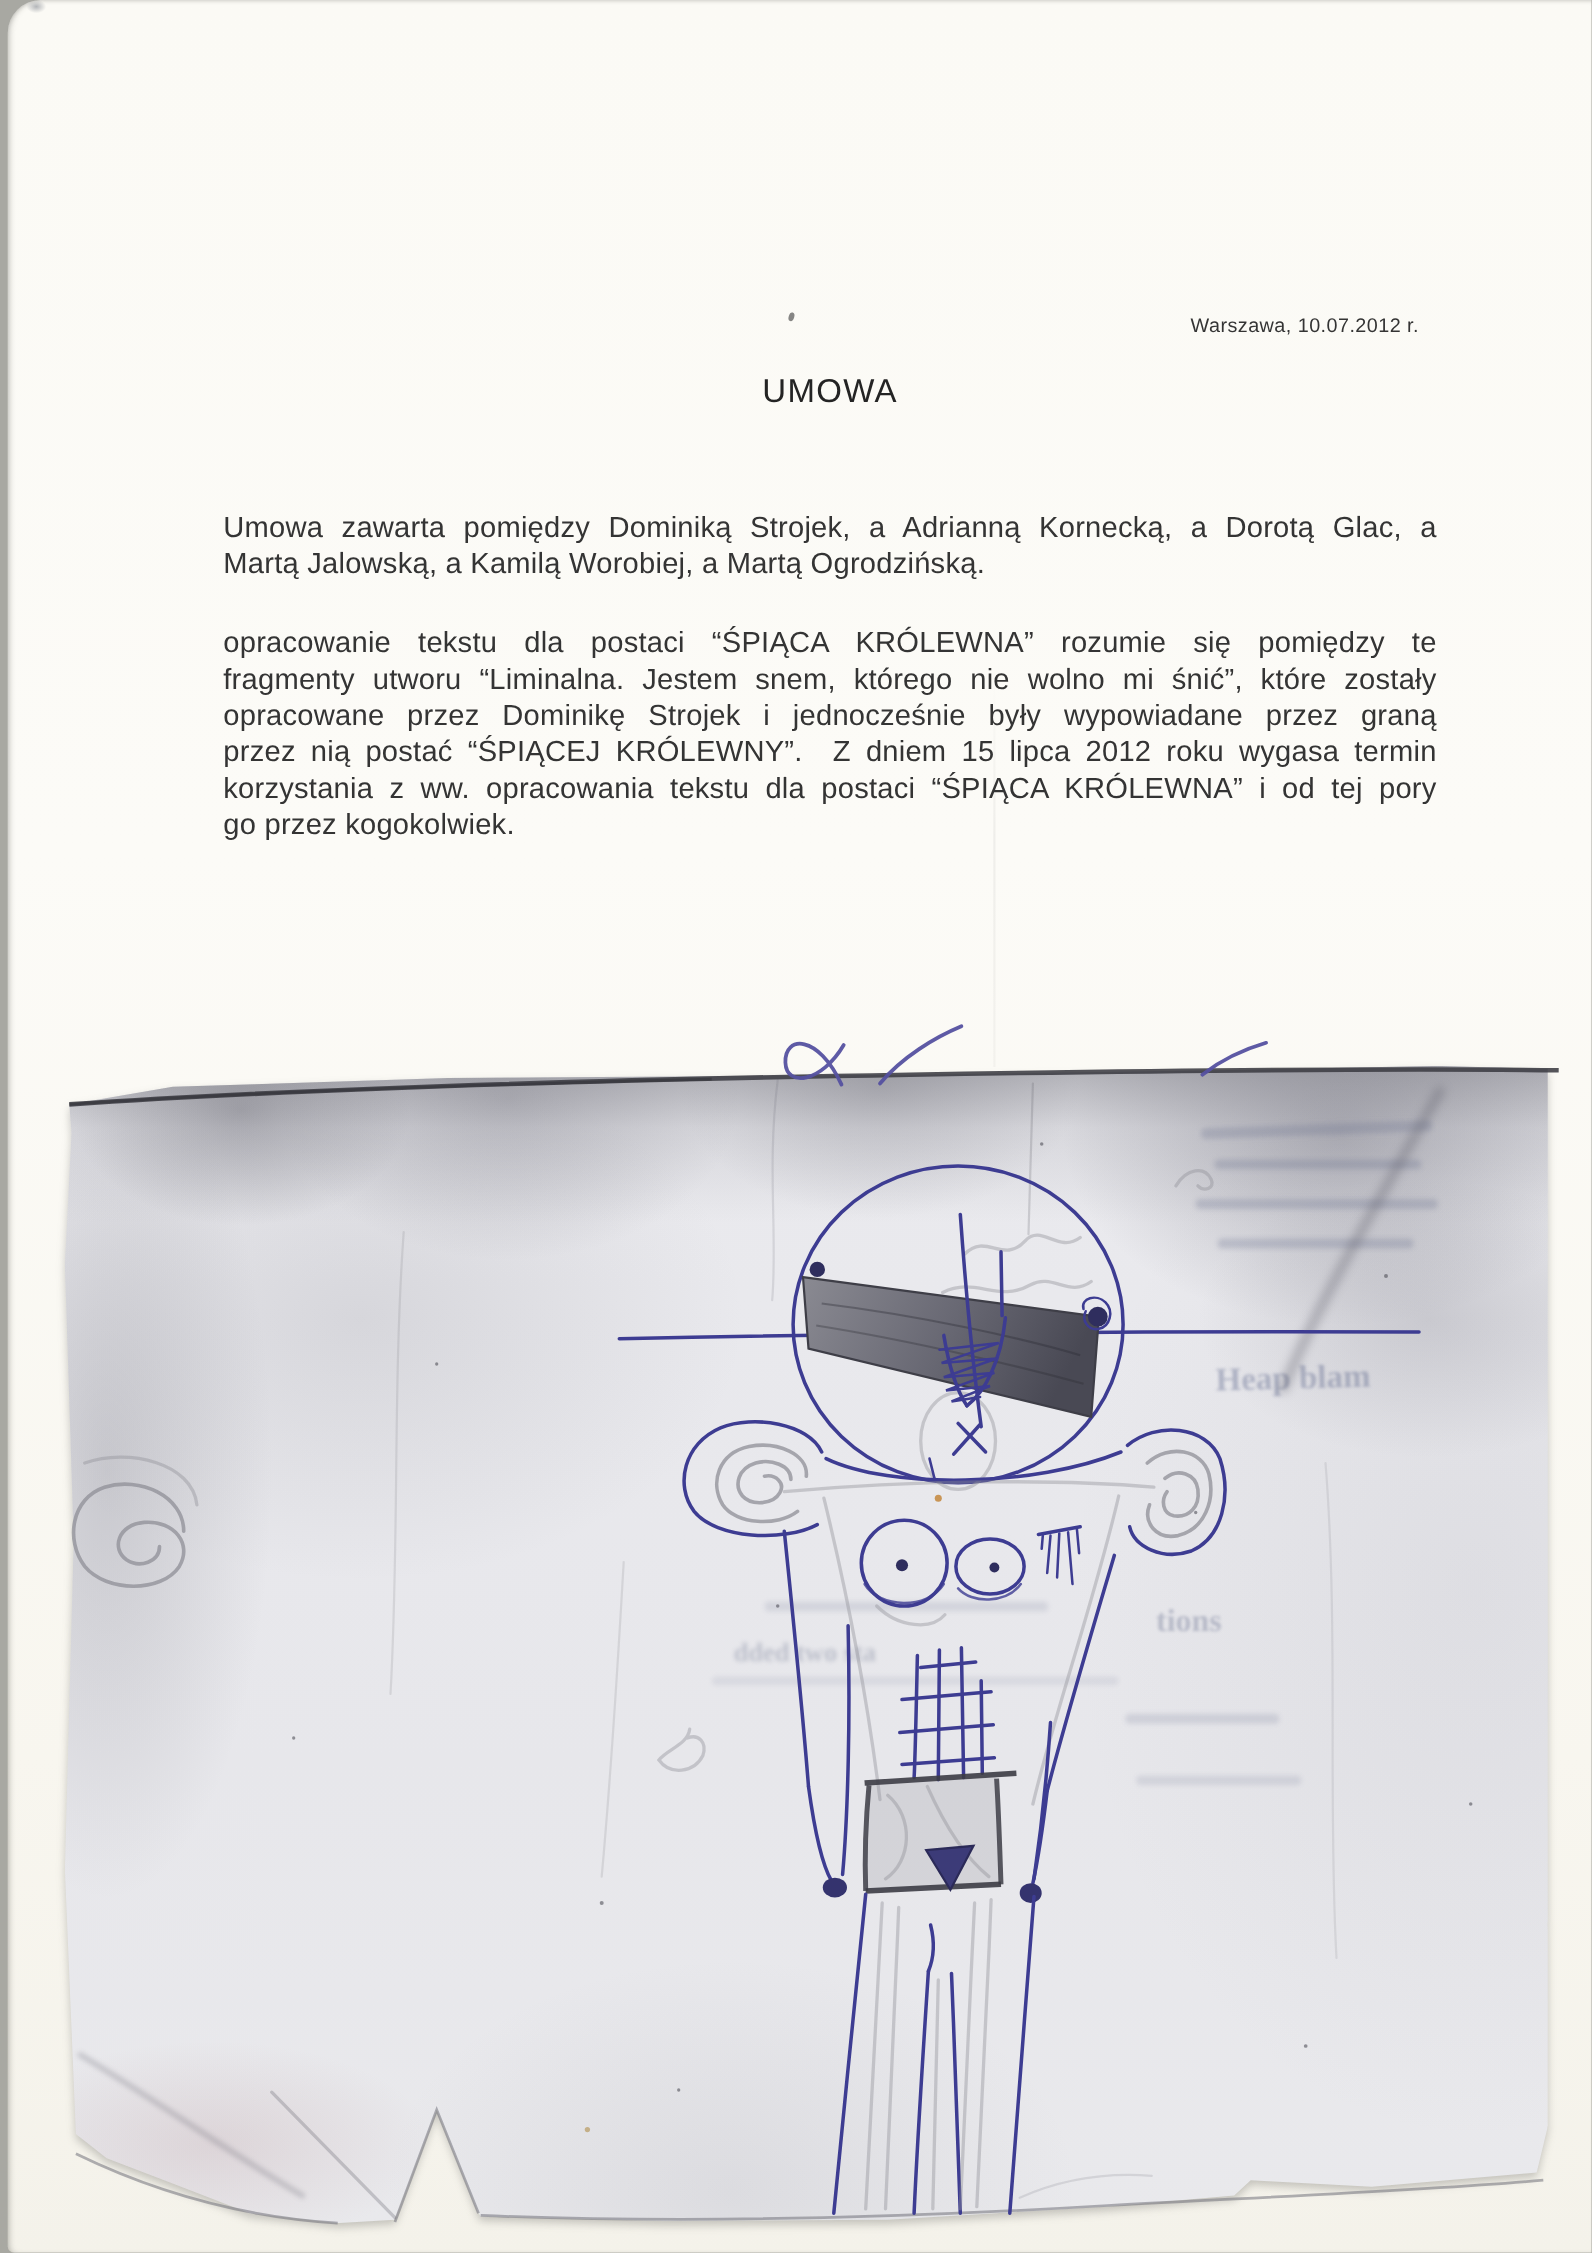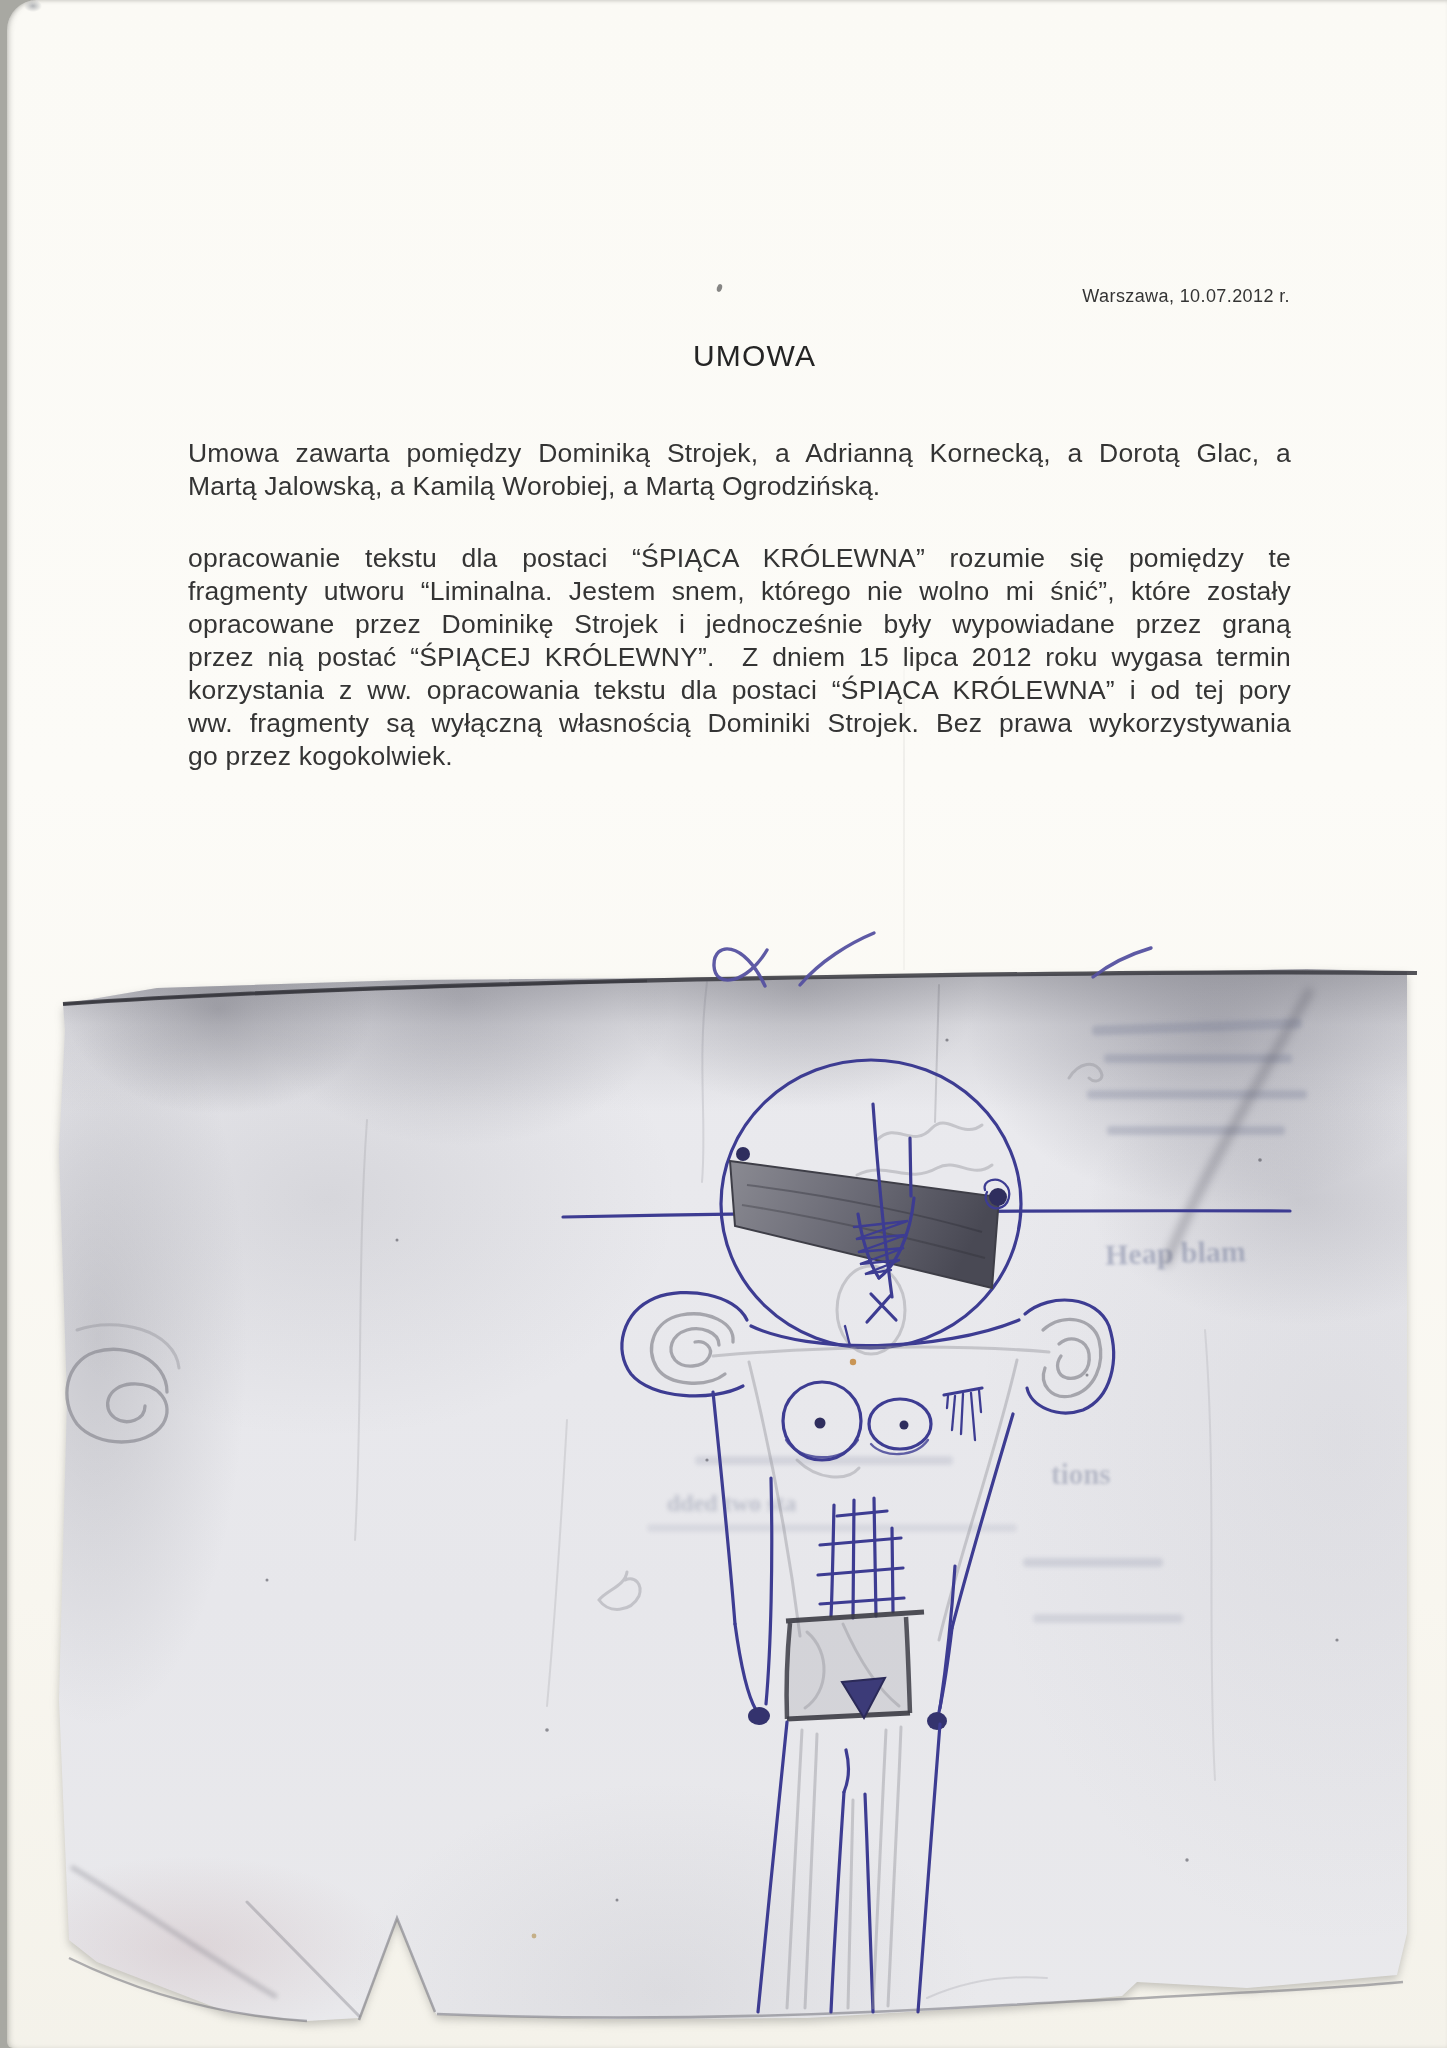--- a/index.html
+++ b/index.html
@@ -19,21 +19,21 @@
     background:radial-gradient(12px 8px at 40% 30%, rgba(120,125,135,.55), rgba(120,125,135,0) 75%);
   }
   .date-line{
     position:absolute;top:281px;left:300px;right:157px;text-align:right;
     font-size:18px;line-height:30px;color:var(--ink);letter-spacing:.4px;
   }
   .doc-title{
     position:absolute;top:339px;left:686px;
     font-size:30px;font-weight:normal;color:#242424;letter-spacing:1.2px;
   }
-  .para{position:absolute;left:181px;width:1103px;color:var(--ink);}
+  .para{position:absolute;left:196px;width:1103px;color:var(--ink);margin-top:26px;}
   .para .ln{
     font-size:26.5px;line-height:33px;height:33px;letter-spacing:.2px;
     text-align:justify;text-align-last:justify;white-space:normal;
   }
   .para .ln.last{text-align-last:left;}
   .para1{top:437px;}
   .para2{top:542px;}
   .page-crease{
     position:absolute;left:896px;top:620px;width:2px;height:350px;
     background:linear-gradient(180deg,rgba(0,0,0,0),rgba(0,0,0,.05) 40%,rgba(0,0,0,.03));
@@ -93,21 +93,20 @@
     <div class="ln">Umowa zawarta pomiędzy Dominiką Strojek, a Adrianną Kornecką, a Dorotą Glac, a</div>
     <div class="ln last">Martą Jalowską, a Kamilą Worobiej, a Martą Ogrodzińską.</div>
   </div>
 
   <div class="para para2">
     <div class="ln">opracowanie tekstu dla postaci “ŚPIĄCA KRÓLEWNA” rozumie się pomiędzy te</div>
     <div class="ln">fragmenty utworu “Liminalna. Jestem snem, którego nie wolno mi śnić”, które zostały</div>
     <div class="ln">opracowane przez Dominikę Strojek i jednocześnie były wypowiadane przez graną</div>
     <div class="ln">przez nią postać “ŚPIĄCEJ KRÓLEWNY”.&nbsp; Z dniem 15 lipca 2012 roku wygasa termin</div>
     <div class="ln">korzystania z ww. opracowania tekstu dla postaci “ŚPIĄCA KRÓLEWNA” i od tej pory</div>
-    <div class="ln">ww. fragmenty są wyłączną własnością Dominiki Strojek. Bez prawa wykorzystywania</div>
     <div class="ln last">go przez kogokolwiek.</div>
   </div>
 
   <div class="photo-wrap">
     <div class="photo"></div>
   </div>
 
   <div class="ghost" style="left:1098px;top:1236px;font-size:30px;transform:rotate(-1.5deg);">Heap blam</div>
   <div class="ghost" style="left:660px;top:1490px;font-size:24px;color:rgba(90,100,130,.30);filter:blur(2px);">dded two sta</div>
   <div class="ghost" style="left:1044px;top:1458px;font-size:29px;color:rgba(90,100,135,.33);">tions</div>

